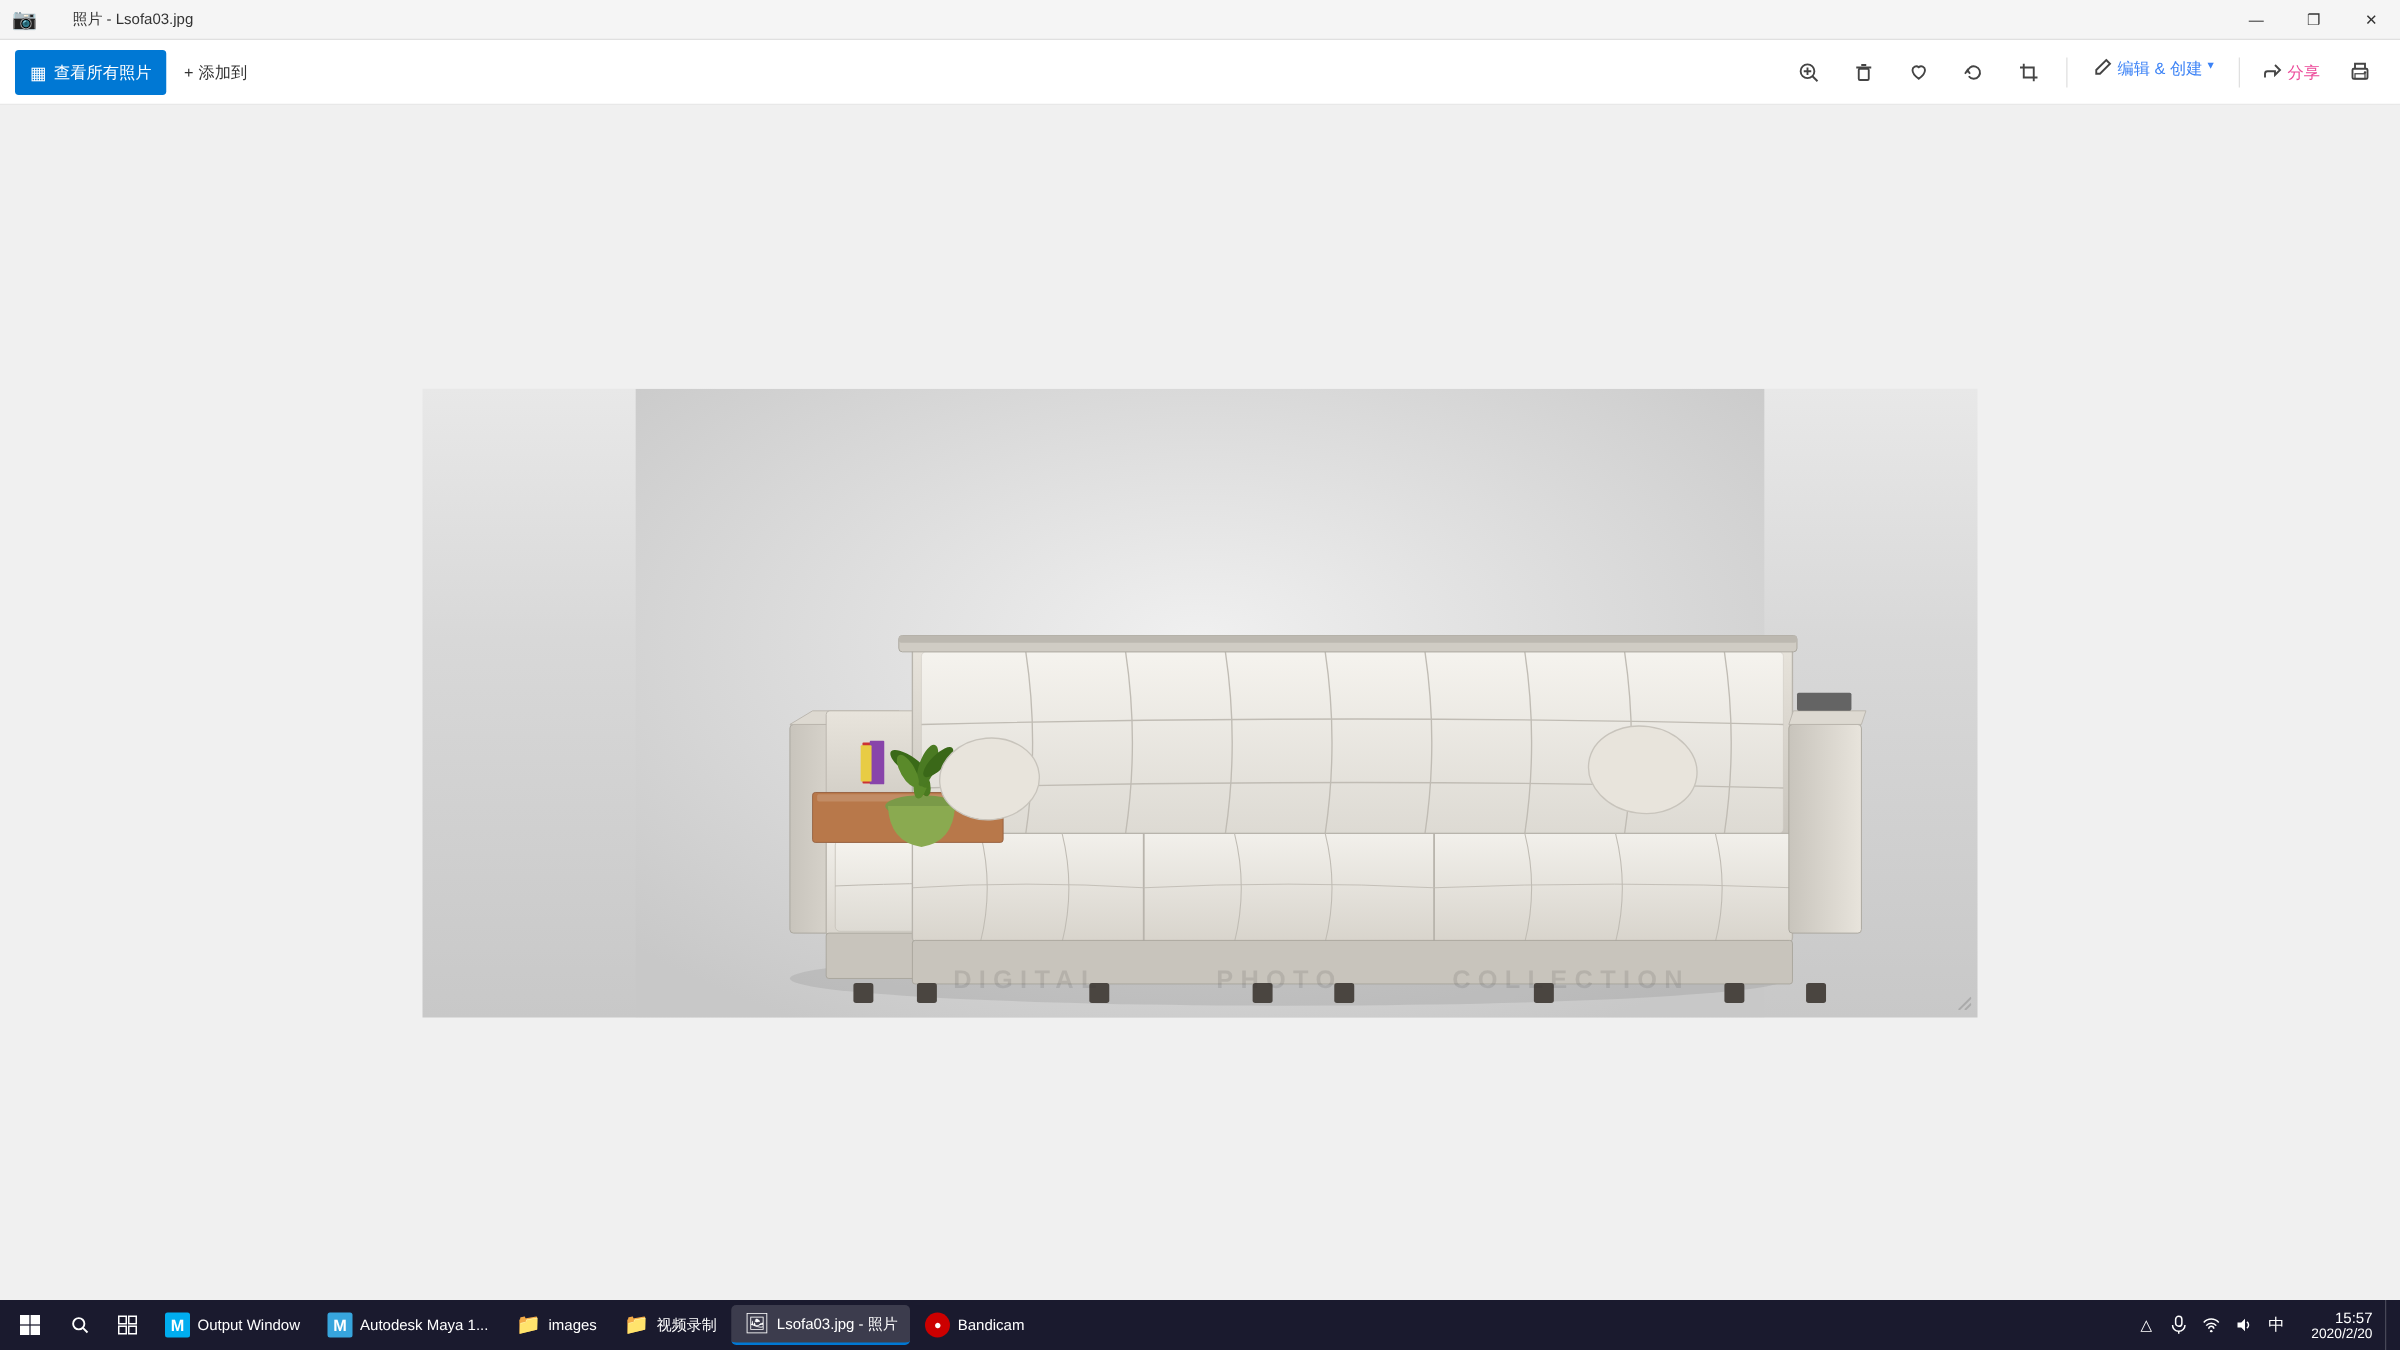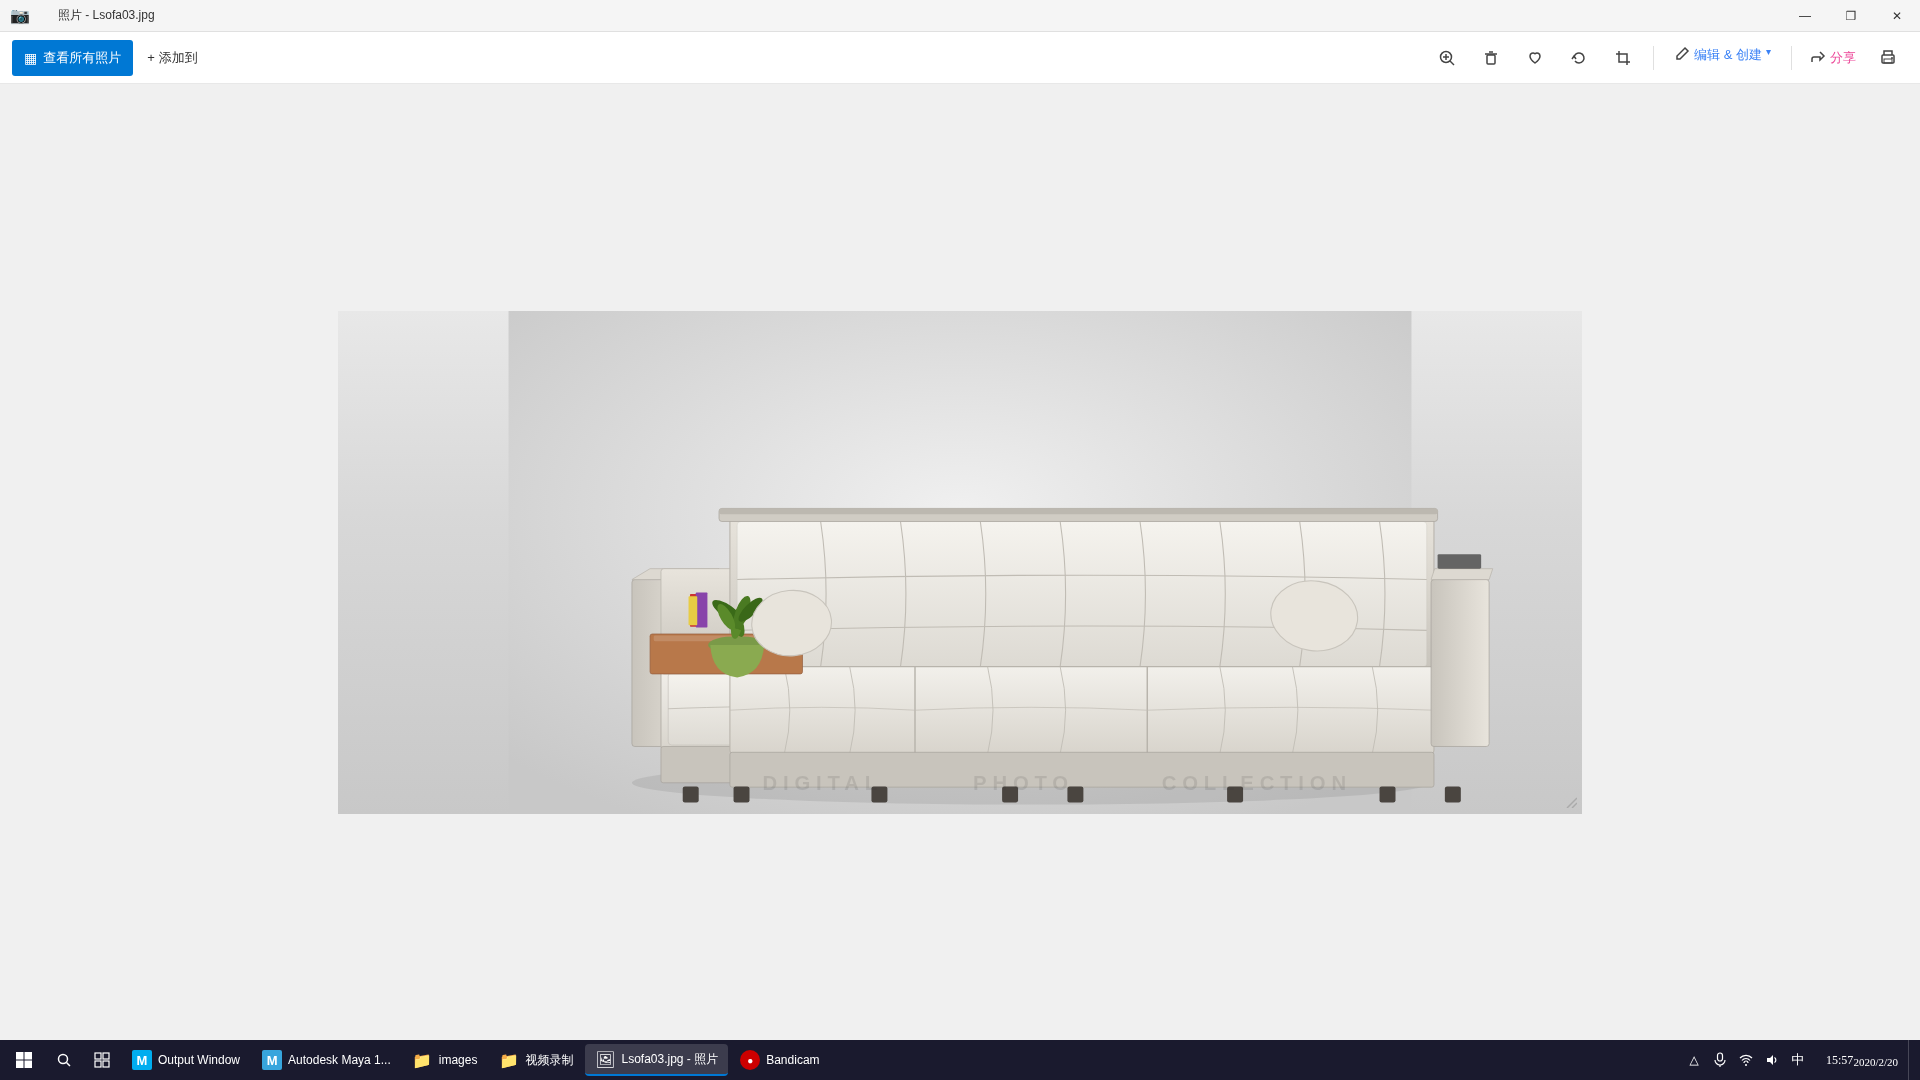--- a/index.html
+++ b/index.html
@@ -225,27 +225,26 @@
     }
     .sys-tray-icon {
       width: 24px; height: 30px;
       display: flex; align-items: center; justify-content: center;
       cursor: pointer;
       font-size: 12px;
     }
 
     .clock {
       display: flex;
-      flex-direction: row;
+      flex-direction: column;
       align-items: flex-end;
       padding: 2px 8px;
       cursor: pointer;
       border-radius: 4px;
       color: #fff;
-      font-family: Liberation Serif, serif;
     }
     .clock-time { font-size: 12px; }
     .clock-date { font-size: 11px; }
 
     .show-desktop {
       width: 8px; height: 40px;
       background: transparent;
       border-left: 1px solid rgba(255,255,255,0.2);
       cursor: pointer;
     }

